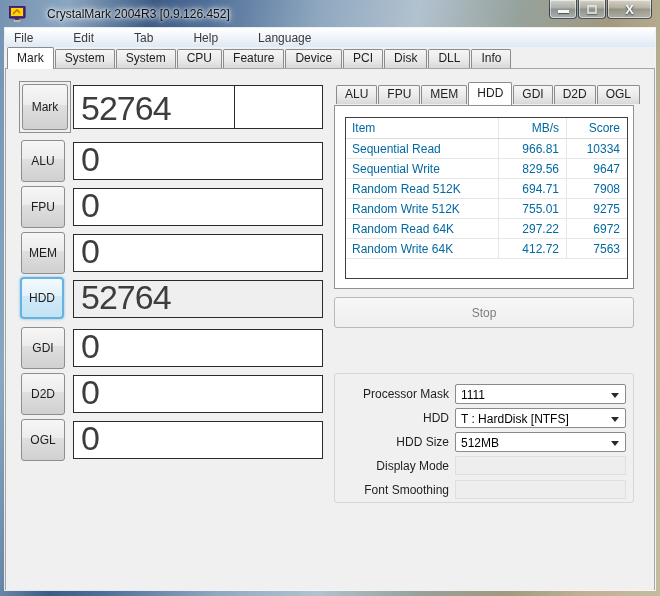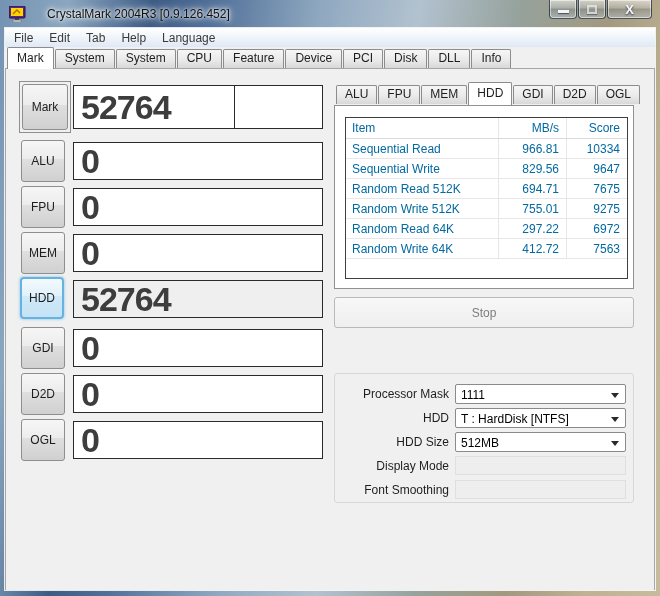--- a/index.html
+++ b/index.html
@@ -34,21 +34,21 @@
   .glyph-max { width:10px; height:9px; border:2px solid rgba(240,243,246,.65); box-shadow:0 1px 1px rgba(20,30,50,.4); }
   .glyph-close { font-size:13px; font-weight:bold; color:#f6f8fa; text-shadow:0 1px 2px rgba(20,30,50,.8); line-height:1; }
   
   .content {
     position:absolute; left:5px; top:28px; right:5px; bottom:6px;
     background:#f0f0f0; outline:1px solid rgba(255,255,255,.85);
   }
   .menubar {
     position:absolute; left:0; top:0; right:0; height:19px;
     background:linear-gradient(#ffffff, #eef3fa 55%, #dfe8f4);
-    display:flex; align-items:center; padding-left:1px;
+    display:flex; align-items:center; padding-left:1px;gap:24px;
   }
   .menu-item { padding:2px 8px; font-size:12px; color:#3a3a3a; }
   .tabstrip {
     position:absolute; left:0; top:19px; right:0; height:21px;
     display:flex; align-items:flex-end; padding-left:2px; z-index:5;
   }
   .tab {
     height:19px; line-height:17px; padding:0 9px; font-size:12px; color:#1e1e1e;
     background:linear-gradient(#f6f6f6, #eaeaea 55%, #d8d8d8);
     border:1px solid #8c8c8c; border-bottom:none; border-radius:2px 2px 0 0;
@@ -71,22 +71,22 @@
   }
   .mark-ring .btn { position:relative; width:46px; height:46px; }
   .btn.active {
     border:2px solid #66b2e0; border-radius:4px;
     background:linear-gradient(#f1f9fe, #e2f1fa 45%, #cfe9f7 46%, #c4e3f5);
     box-shadow:0 0 3px rgba(110,185,230,.9);
   }
   .display {
     position:absolute; left:67px; width:250px; height:38px;
     background:#fff; border:1px solid #2a2a2a;
-    color:#3d3d3d; font-size:34px; font-weight:bold; letter-spacing:-1px;
-    display:flex; align-items:center; padding-left:7px; overflow:hidden;
+    color:#3d3d3d; font-size:34px; font-weight:normal; letter-spacing:-1px;
+    display:flex; align-items:flex-end; padding-left:7px; overflow:hidden;
   }
   .display.mark { height:44px; }
   .display.shaded { background:#efefef; }
   .display .divider { position:absolute; left:160px; top:0; bottom:0; width:1px; background:#2a2a2a; }
   
   .subtabs { position:absolute; left:330px; top:13px; display:flex; align-items:flex-end; z-index:3; }
   .subtab {
     height:19px; line-height:17px; padding:0 8px; font-size:12px; color:#1e1e1e;
     background:linear-gradient(#f6f6f6, #eaeaea 55%, #d8d8d8);
     border:1px solid #8c8c8c; border-bottom:none; border-radius:2px 2px 0 0; margin-right:1px;
@@ -237,21 +237,21 @@
             <div class="lv-c3">10334</div>
           </div>
           <div class="lv-row">
             <div class="lv-c1">Sequential Write</div>
             <div class="lv-c2">829.56</div>
             <div class="lv-c3">9647</div>
           </div>
           <div class="lv-row">
             <div class="lv-c1">Random Read 512K</div>
             <div class="lv-c2">694.71</div>
-            <div class="lv-c3">7675</div>
+            <div class="lv-c3">7908</div>
           </div>
           <div class="lv-row">
             <div class="lv-c1">Random Write 512K</div>
             <div class="lv-c2">755.01</div>
             <div class="lv-c3">9275</div>
           </div>
           <div class="lv-row">
             <div class="lv-c1">Random Read 64K</div>
             <div class="lv-c2">297.22</div>
             <div class="lv-c3">6972</div>

